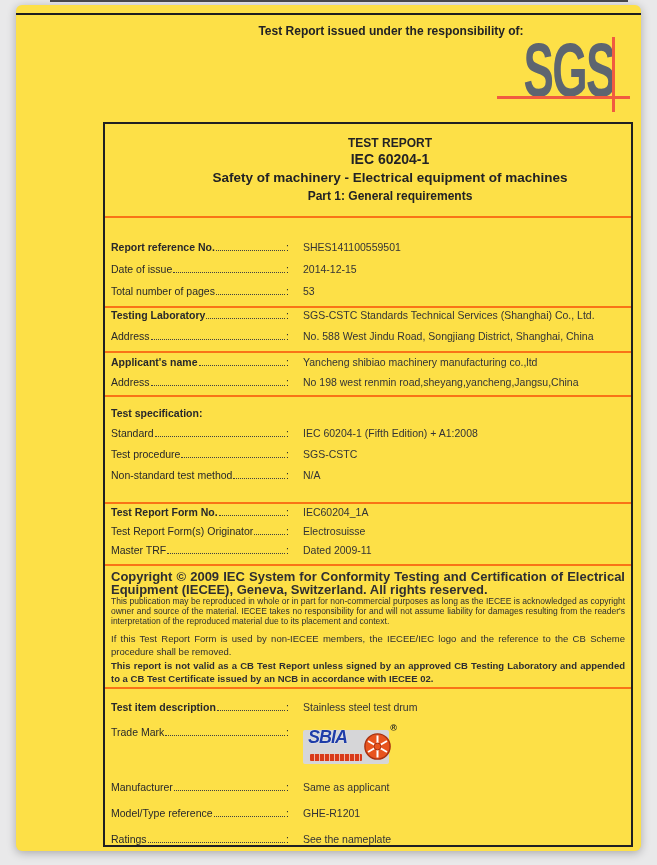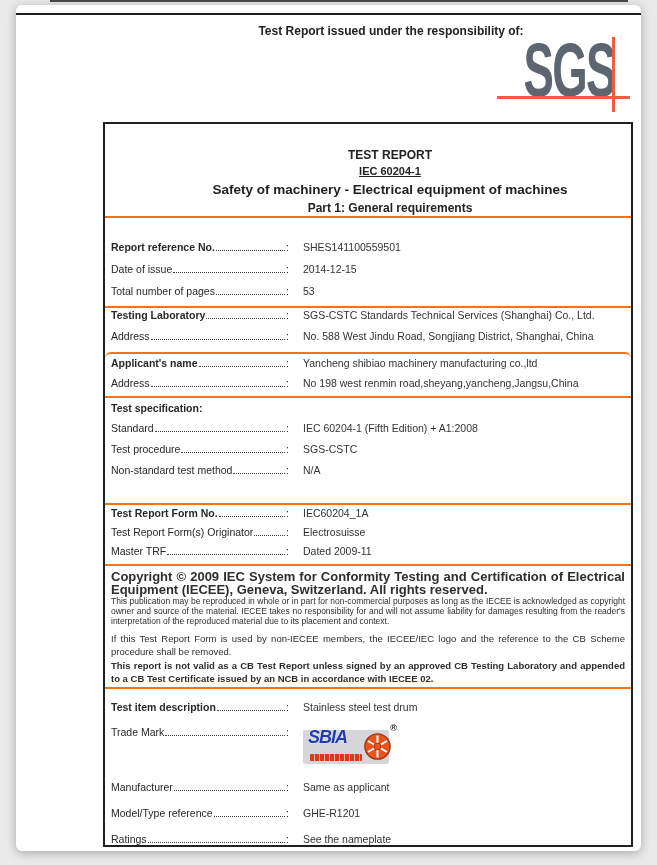--- a/index.html
+++ b/index.html
@@ -7,21 +7,21 @@
   body {
     background:#e9e9ea;
     font-family:"Liberation Sans","DejaVu Sans",sans-serif;
     color:#2b2b2e;
     position:relative;
     overflow:hidden;
   }
   .prev-page-edge { position:absolute; top:0; left:50px; width:578px; height:2px; background:#4a4a4c; }
   .page {
     position:absolute; left:16px; top:5px; width:625px; height:846px;
-    background:#ffffff; border-radius:6px;
+    background:#fde047; border-radius:6px;
     box-shadow:0 2px 10px rgba(0,0,0,.28);
   }
   .page-topline { position:absolute; top:8px; left:0; width:100%; height:2px; background:#1d1d1f; }
   .issuer {
     position:absolute; top:19px; left:199px; width:352px;
     text-align:center; font-size:12px; font-weight:bold; white-space:nowrap; color:#222225;
   }
   
   .sgs-logo { position:absolute; left:465px; top:27px; width:152px; height:86px;text-align:right; }
   .sgs-text {
@@ -33,38 +33,38 @@
   .sgs-vline { position:absolute; left:131px; top:5px; width:2.5px; height:75px; background:#f15b40; }
 
   
   .report-table {
     position:absolute; left:87px; top:117px; width:530px; height:725px;
     border:2px solid #202022; display:flex; flex-direction:column;
   }
   .sec { border-top:2px solid #f97316; padding-left:6px; padding-right:6px; overflow:hidden; }
   .sec.first { border-top:none; }
 
-  .title-block { height:94px; padding-top:24px; text-align:center; font-weight:bold; color:#222225;margin-left:44px; }
+  .title-block { height:94px; padding-top:12px; text-align:center; font-weight:bold; color:#222225;margin-left:44px; }
   .title-block .t1 { font-size:12px; line-height:15px; }
-  .title-block .t2 { font-size:11px; line-height:17px;text-decoration:underline; }
+  .title-block .t2 { font-size:14px; line-height:17px; }
   .title-block .t3 { font-size:13.5px; line-height:19px; }
   .title-block .t4 { font-size:12px; line-height:19px; }
 
   .row { display:flex; align-items:baseline; font-size:10.5px; }
   .row-left { display:flex; align-items:baseline; width:178px; flex:none; }
   .lbl { white-space:nowrap; color:#28282b; }
   .lbl.b { font-weight:bold; }
   .dots { flex:1; min-width:6px; border-bottom:1.6px dotted #404043; margin:0 1px; }
   .colon::after { content:":"; }
   .val { padding-left:14px; white-space:nowrap; color:#333336; }
 
   .sec-a { height:92px; padding-top:23px; } .sec-a .row { height:22px; }
   .sec-b { height:47px; padding-top:1px;  } .sec-b .row { height:21px; }
-  .sec-c { height:45px; padding-top:3px;border-radius:6px;  } .sec-c .row { height:20px; }
-  .sec-d { height:110px; padding-top:4px;  } .sec-d .row { height:21px; }
+  .sec-c { height:45px; padding-top:3px;  } .sec-c .row { height:20px; }
+  .sec-d { height:110px; padding-top:10px;  } .sec-d .row { height:21px; }
   .sec-d .spec-heading { font-size:10.5px; font-weight:bold; height:20px; color:#28282b; }
   .sec-e { height:63px; padding-top:2px;  } .sec-e .row { height:19px; }
 
   .sec-f { height:127px; padding-top:4px; text-align:justify; color:#2e2e31; }
   .sec-f .cp-bold   { font-size:13px;  line-height:13px;   font-weight:bold; }
   .sec-f .cp-small  { font-size:8.5px; line-height:10px; }
   .sec-f .cp-normal { font-size:9.5px; line-height:13px; margin-top:6px; }
   .sec-f .cp-notice { font-size:9.5px; line-height:13px; font-weight:bold; margin-top:1px; }
 
   .sec-g { height:162px; padding-top:12px; }

